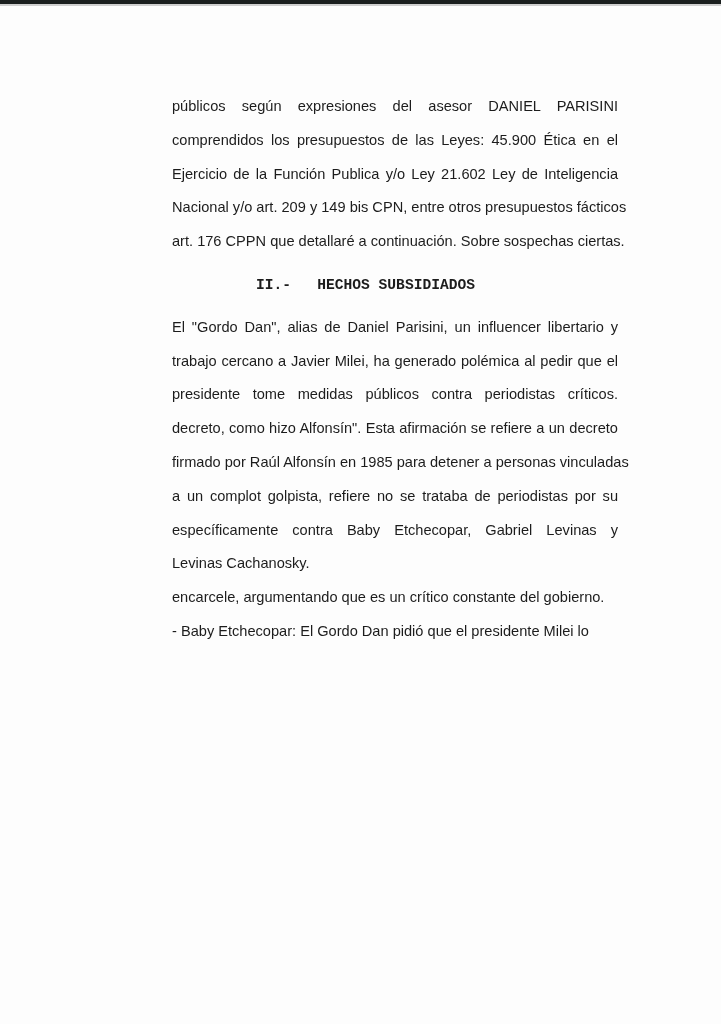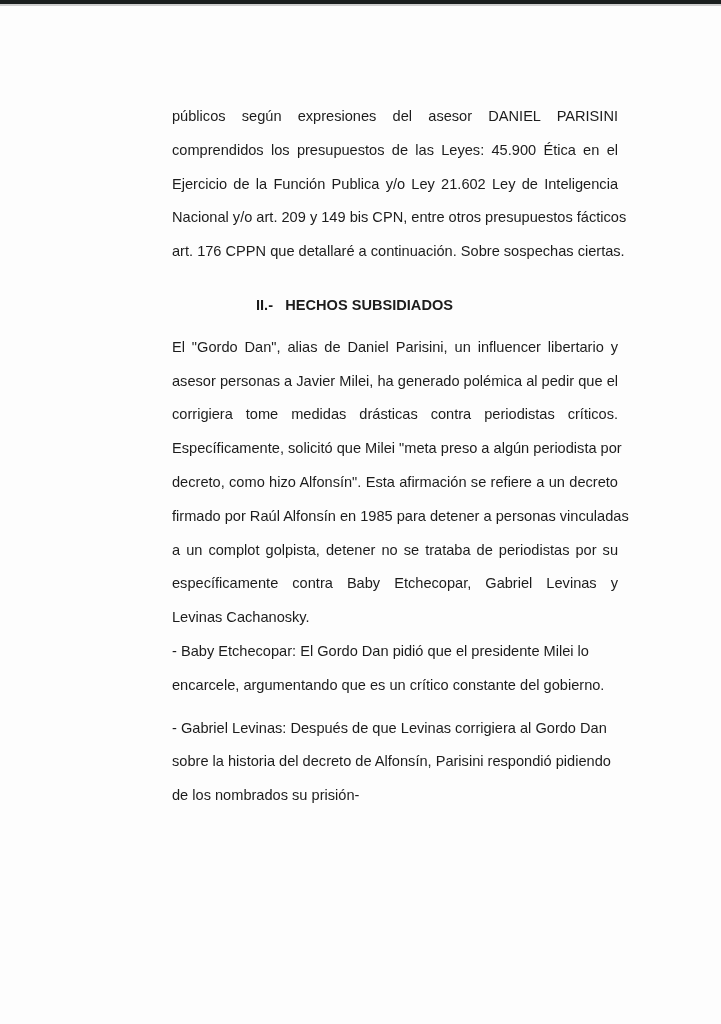--- a/index.html
+++ b/index.html
@@ -1,26 +1,26 @@
 <!DOCTYPE html>
 <html><head>
   <meta charset="utf-8">
   <style>
     html, body { margin:0; padding:0; }
     body { width:721px; height:1024px; background:#fdfdfd; position:relative; overflow:hidden;
            font-family:"Liberation Sans", sans-serif; color:#1c1c1c; }
     .topbar { position:absolute; left:0; top:0; width:721px; height:4px; background:#1a1f1e; }
     .topbar-shadow { position:absolute; left:0; top:4px; width:721px; height:2px; background:#cfcfcf; }
-    .page { position:absolute; left:172px; top:100px; width:446px; }
+    .page { position:absolute; left:172px; top:90px; width:446px; }
     .p { font-size:14.6px; line-height:33.8px; text-align:justify; text-align-last:justify; margin:0; }
     .p .line { display:block; text-align:justify; text-align-last:justify; white-space:nowrap; }
     .line { height:33.8px; }
     .last { text-align-last:left !important; }
     .heading { font-weight:bold; font-size:14.6px; line-height:33.8px; margin:0; }
-    .h2 { padding-left:84px; margin-top:20px; margin-bottom:8px; }
+    .h2 { padding-left:84px; margin-top:10px; margin-bottom:8px;font-family:Liberation Mono, monospace; }
     .h3 { padding-left:84px; margin-top:6px; margin-bottom:10px; }
     .b { font-weight:normal; }
     .bullet { margin-top:0; }
     .gap { height:9px; }
   </style>
 </head>
 <body>
 
 <div class="topbar"></div>
 <div class="topbar-shadow"></div>
@@ -32,35 +32,29 @@
     <span class="line">comprendidos los presupuestos de las Leyes: 45.900 Ética en el</span>
     <span class="line">Ejercicio de la Función Publica y/o Ley 21.602 Ley de Inteligencia</span>
     <span class="line">Nacional y/o art. 209 y 149 bis CPN, entre otros presupuestos fácticos</span>
     <span class="line last">art. 176 CPPN que detallaré a continuación. Sobre sospechas ciertas.</span>
   </div>
 
   <div class="heading h2" style="white-space:pre;">II.-   HECHOS SUBSIDIADOS</div>
 
   <div class="p">
     <span class="line">El "Gordo Dan", alias de Daniel Parisini, un influencer libertario y</span>
-    <span class="line">asesor personas a Javier Milei, ha generado polémica al pedir que el</span>
-    <span class="line">corrigiera tome medidas drásticas contra periodistas críticos.</span>
-    <span class="line">Específicamente, solicitó que Milei "meta preso a algún periodista por</span>
+    <span class="line">trabajo cercano a Javier Milei, ha generado polémica al pedir que el</span>
+    <span class="line">presidente tome medidas públicos contra periodistas críticos.</span>
     <span class="line">decreto, como hizo Alfonsín". Esta afirmación se refiere a un decreto</span>
     <span class="line">firmado por Raúl Alfonsín en 1985 para detener a personas vinculadas</span>
-    <span class="line">a un complot golpista, detener no se trataba de periodistas por su</span>
+    <span class="line">a un complot golpista, refiere no se trataba de periodistas por su</span>
     <span class="line"><span>específicamente contra</span> <span class="b">Baby Etchecopar, Gabriel Levinas y</span></span>
     <span class="line last"><span class="b">Levinas Cachanosky</span><span>.</span></span>
   </div>
 
 
   <div class="p bullet">
+    <span class="line last">encarcele, argumentando que es un crítico constante del gobierno.</span>
     <span class="line last">- Baby Etchecopar: El Gordo Dan pidió que el presidente Milei lo</span>
-    <span class="line last">encarcele, argumentando que es un crítico constante del gobierno.</span>
   </div>
   <div class="gap"></div>
-  <div class="p bullet">
-    <span class="line last">- Gabriel Levinas: Después de que Levinas corrigiera al Gordo Dan</span>
-    <span class="line last">sobre la historia del decreto de Alfonsín, Parisini respondió pidiendo</span>
-    <span class="line last">de los nombrados su prisión-</span>
-  </div>
 
 </div>
 
 </body></html>

